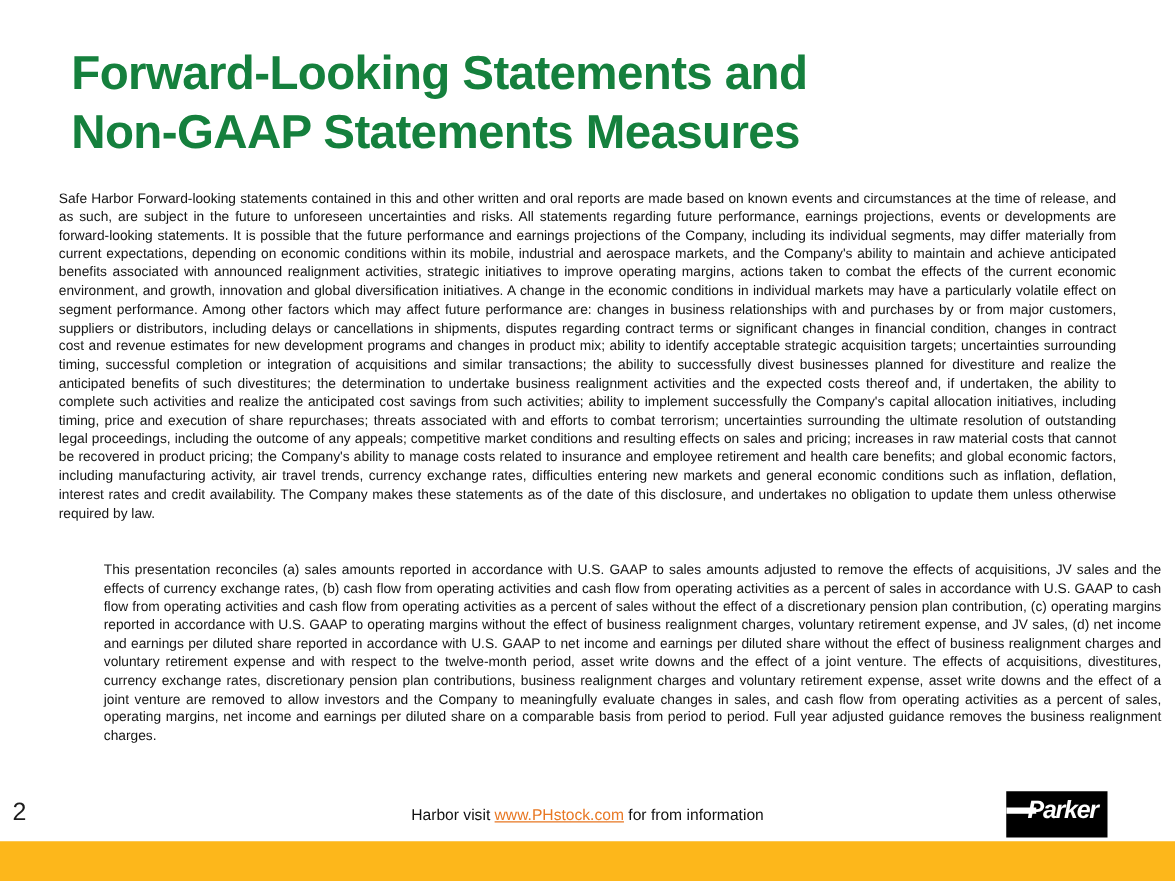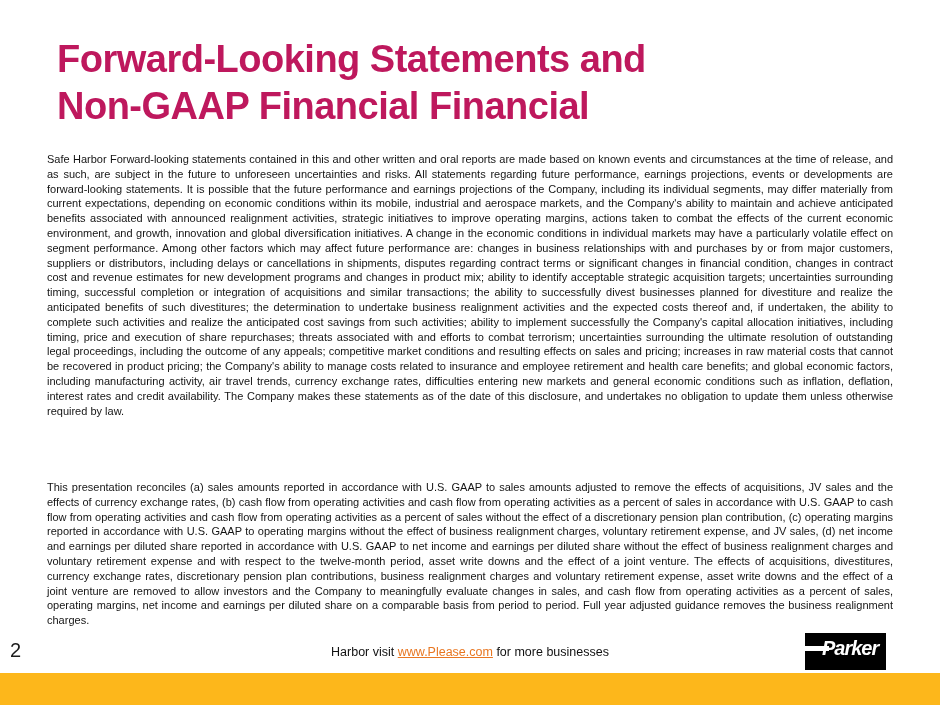--- a/index.html
+++ b/index.html
@@ -24,21 +24,21 @@
   .body-text {
     position: absolute;
     left: 47px;
     width: 846px;
     color: #141414;
     font-size: 11px;
     line-height: 14.8px;
     text-align: justify;
   }
   .para-1 { top: 152px; }
-  .para-2 { top: 480px; }
+  .para-2 { top: 449px; margin-left: 36px; }
   .page-number {
     position: absolute;
     left: 10px;
     top: 639px;
     font-size: 20px;
     color: #1c1c1c;
   }
   .footer-note {
     position: absolute;
     left: 0;
@@ -82,33 +82,33 @@
     position: absolute;
     left: 0;
     top: 673px;
     width: 940px;
     height: 32px;
   }
 </style>
 </head>
 <body>
 
-<div class="slide-title" style="color: #be185d;">
+<div class="slide-title" style="color: #15803d;">
   <div>Forward-Looking Statements and</div>
-  <div>Non-GAAP Financial Financial</div>
+  <div>Non-GAAP Statements Measures</div>
 </div>
 
 <div class="body-text para-1">Safe Harbor Forward-looking statements contained in this and other written and oral reports are made based on known events and circumstances at the time of release, and as such, are subject in the future to unforeseen uncertainties and risks. All statements regarding future performance, earnings projections, events or developments are forward-looking statements. It is possible that the future performance and earnings projections of the Company, including its individual segments, may differ materially from current expectations, depending on economic conditions within its mobile, industrial and aerospace markets, and the Company's ability to maintain and achieve anticipated benefits associated with announced realignment activities, strategic initiatives to improve operating margins, actions taken to combat the effects of the current economic environment, and growth, innovation and global diversification initiatives. A change in the economic conditions in individual markets may have a particularly volatile effect on segment performance. Among other factors which may affect future performance are: changes in business relationships with and purchases by or from major customers, suppliers or distributors, including delays or cancellations in shipments, disputes regarding contract terms or significant changes in financial condition, changes in contract cost and revenue estimates for new development programs and changes in product mix; ability to identify acceptable strategic acquisition targets; uncertainties surrounding timing, successful completion or integration of acquisitions and similar transactions; the ability to successfully divest businesses planned for divestiture and realize the anticipated benefits of such divestitures; the determination to undertake business realignment activities and the expected costs thereof and, if undertaken, the ability to complete such activities and realize the anticipated cost savings from such activities; ability to implement successfully the Company's capital allocation initiatives, including timing, price and execution of share repurchases; threats associated with and efforts to combat terrorism; uncertainties surrounding the ultimate resolution of outstanding legal proceedings, including the outcome of any appeals; competitive market conditions and resulting effects on sales and pricing; increases in raw material costs that cannot be recovered in product pricing; the Company's ability to manage costs related to insurance and employee retirement and health care benefits; and global economic factors, including manufacturing activity, air travel trends, currency exchange rates, difficulties entering new markets and general economic conditions such as inflation, deflation, interest rates and credit availability. The Company makes these statements as of the date of this disclosure, and undertakes no obligation to update them unless otherwise required by law.</div>
 
 <div class="body-text para-2">This presentation reconciles (a) sales amounts reported in accordance with U.S. GAAP to sales amounts adjusted to remove the effects of acquisitions, JV sales and the effects of currency exchange rates, (b) cash flow from operating activities and cash flow from operating activities as a percent of sales in accordance with U.S. GAAP to cash flow from operating activities and cash flow from operating activities as a percent of sales without the effect of a discretionary pension plan contribution, (c) operating margins reported in accordance with U.S. GAAP to operating margins without the effect of business realignment charges, voluntary retirement expense, and JV sales, (d) net income and earnings per diluted share reported in accordance with U.S. GAAP to net income and earnings per diluted share without the effect of business realignment charges and voluntary retirement expense and with respect to the twelve-month period, asset write downs and the effect of a joint venture. The effects of acquisitions, divestitures, currency exchange rates, discretionary pension plan contributions, business realignment charges and voluntary retirement expense, asset write downs and the effect of a joint venture are removed to allow investors and the Company to meaningfully evaluate changes in sales, and cash flow from operating activities as a percent of sales, operating margins, net income and earnings per diluted share on a comparable basis from period to period. Full year adjusted guidance removes the business realignment charges.</div>
 
 <div class="page-number">2</div>
 
 <div class="footer-note">
-  <span>Harbor visit </span><span class="footer-link" style="color: rgb(232, 119, 34);">www.Please.com</span><span> for more businesses</span>
+  <span>Harbor visit </span><span class="footer-link" style="color: rgb(232, 119, 34);">www.PHstock.com</span><span> for from information</span>
 </div>
 
 <div class="parker-logo" style="background: rgb(0, 0, 0);">
   <span class="logo-dash"></span>
   <span class="logo-text">Parker</span>
 </div>
 
 <div class="bottom-bar" style="background: rgb(253, 183, 27);"></div>
 
 </body></html>

